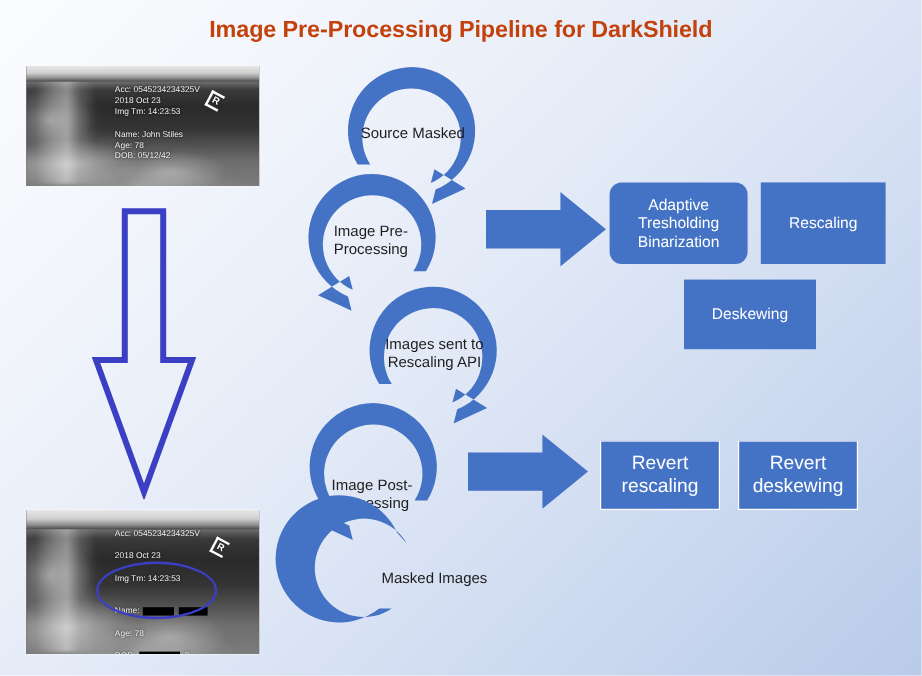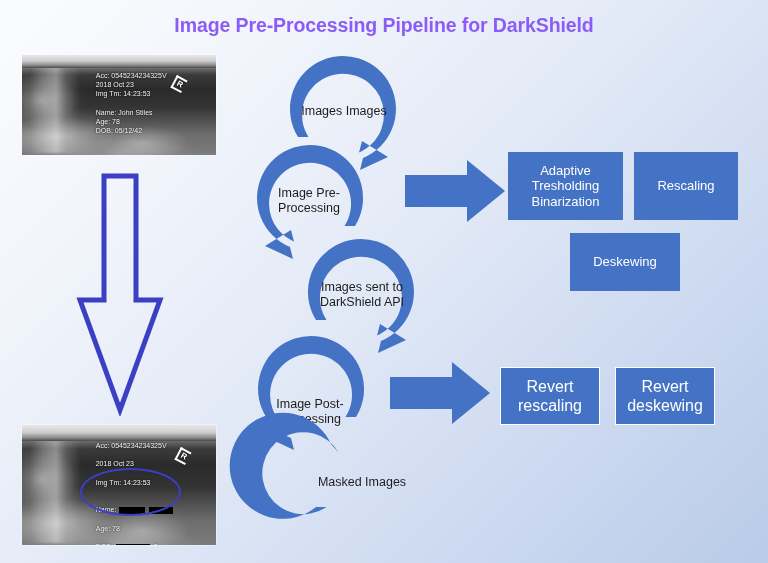--- a/index.html
+++ b/index.html
@@ -21,21 +21,21 @@
 
   
   .title {
     position: absolute;
     top: 14px;
     left: 0;
     width: 768px;
     text-align: center;
     font-size: 19.5px;
     font-weight: bold;
-    color: #8b5cf6;
+    color: #c2410c;
     letter-spacing: -0.1px;
   }
 
   
   .xray {
     position: absolute;
     overflow: hidden;
     background: #2b2b2b;
     box-shadow: 0 0 0 1px rgba(255,255,255,0.35);
   }
@@ -156,21 +156,21 @@
     text-align: center;
     line-height: 1.2;
     box-sizing: border-box;
   }
   .pbox.small { font-size: 13px; }
   .pbox.large {
     font-size: 16px;
     border: 1.5px solid #ffffff;
   }
 
-  #box-adaptive  { left: 508px; top: 152px; width: 115px; height: 68px; }
+  #box-adaptive  { left: 508px; top: 152px; width: 115px; height: 68px; border-radius: 10px; }
   #box-rescaling { left: 634px; top: 152px; width: 104px; height: 68px; }
   #box-deskewing { left: 570px; top: 233px; width: 110px; height: 58px; }
   #box-revert-rescaling { left: 500px; top: 367px; width: 100px; height: 58px; }
   #box-revert-deskewing { left: 615px; top: 367px; width: 100px; height: 58px; }
 </style>
 </head>
 <body>
 
 <div class="slide">
 
@@ -211,37 +211,37 @@
     <div class="marker">
       <span class="bracket">R</span>
     </div>
     <div class="ellipse-highlight"></div>
   </div>
 
   <div class="ring" id="ring-source" style="left:287px; top:57px; width:114px; height:114px;">
     <svg width="114" height="114" viewBox="0 0 114 114">
       <path d="M 21.5 80 A 41 41 0 1 1 72 95.5 L 75 84 L 101 100 L 73 113 L 76 101 A 53 53 0 1 0 11 80 Z" fill="#4472C4"></path>
     </svg>
-    <div class="ring-label" style="top:47px;">Images Images</div>
+    <div class="ring-label" style="top:47px;">Source Masked</div>
   </div>
 
   <div class="ring" id="ring-pre" style="left:252px; top:146px; width:114px; height:114px;">
     <svg width="114" height="114" viewBox="0 0 114 114">
       <path d="M 92.5 80 A 41 41 0 1 0 42 95.5 L 39 84 L 13 100 L 41 113 L 38 101 A 53 53 0 1 1 103 80 Z" fill="#4472C4"></path>
     </svg>
     <div class="ring-label" style="top:40px; white-space:pre-line;text-align:center;">Image Pre-
 Processing</div>
   </div>
 
   <div class="ring" id="ring-api" style="left:305px; top:240px; width:114px; height:114px;">
     <svg width="114" height="114" viewBox="0 0 114 114">
       <path d="M 21.5 80 A 41 41 0 1 1 72 95.5 L 75 84 L 101 100 L 73 113 L 76 101 A 53 53 0 1 0 11 80 Z" fill="#4472C4"></path>
     </svg>
     <div class="ring-label" style="top:40px; white-space:pre-line;">Images sent to
-DarkShield API</div>
+Rescaling API</div>
   </div>
 
   <div class="ring" id="ring-post" style="left:253px; top:337px; width:114px; height:114px;">
     <svg width="114" height="114" viewBox="0 0 114 114">
       <path d="M 92.5 80 A 41 41 0 1 0 42 95.5 L 39 84 L 13 100 L 41 113 L 38 101 A 53 53 0 1 1 103 80 Z" fill="#4472C4"></path>
     </svg>
     <div class="ring-label" style="top:40px; white-space:pre-line;margin-top:20px;">Image Post-
 Processing</div>
   </div>
 

